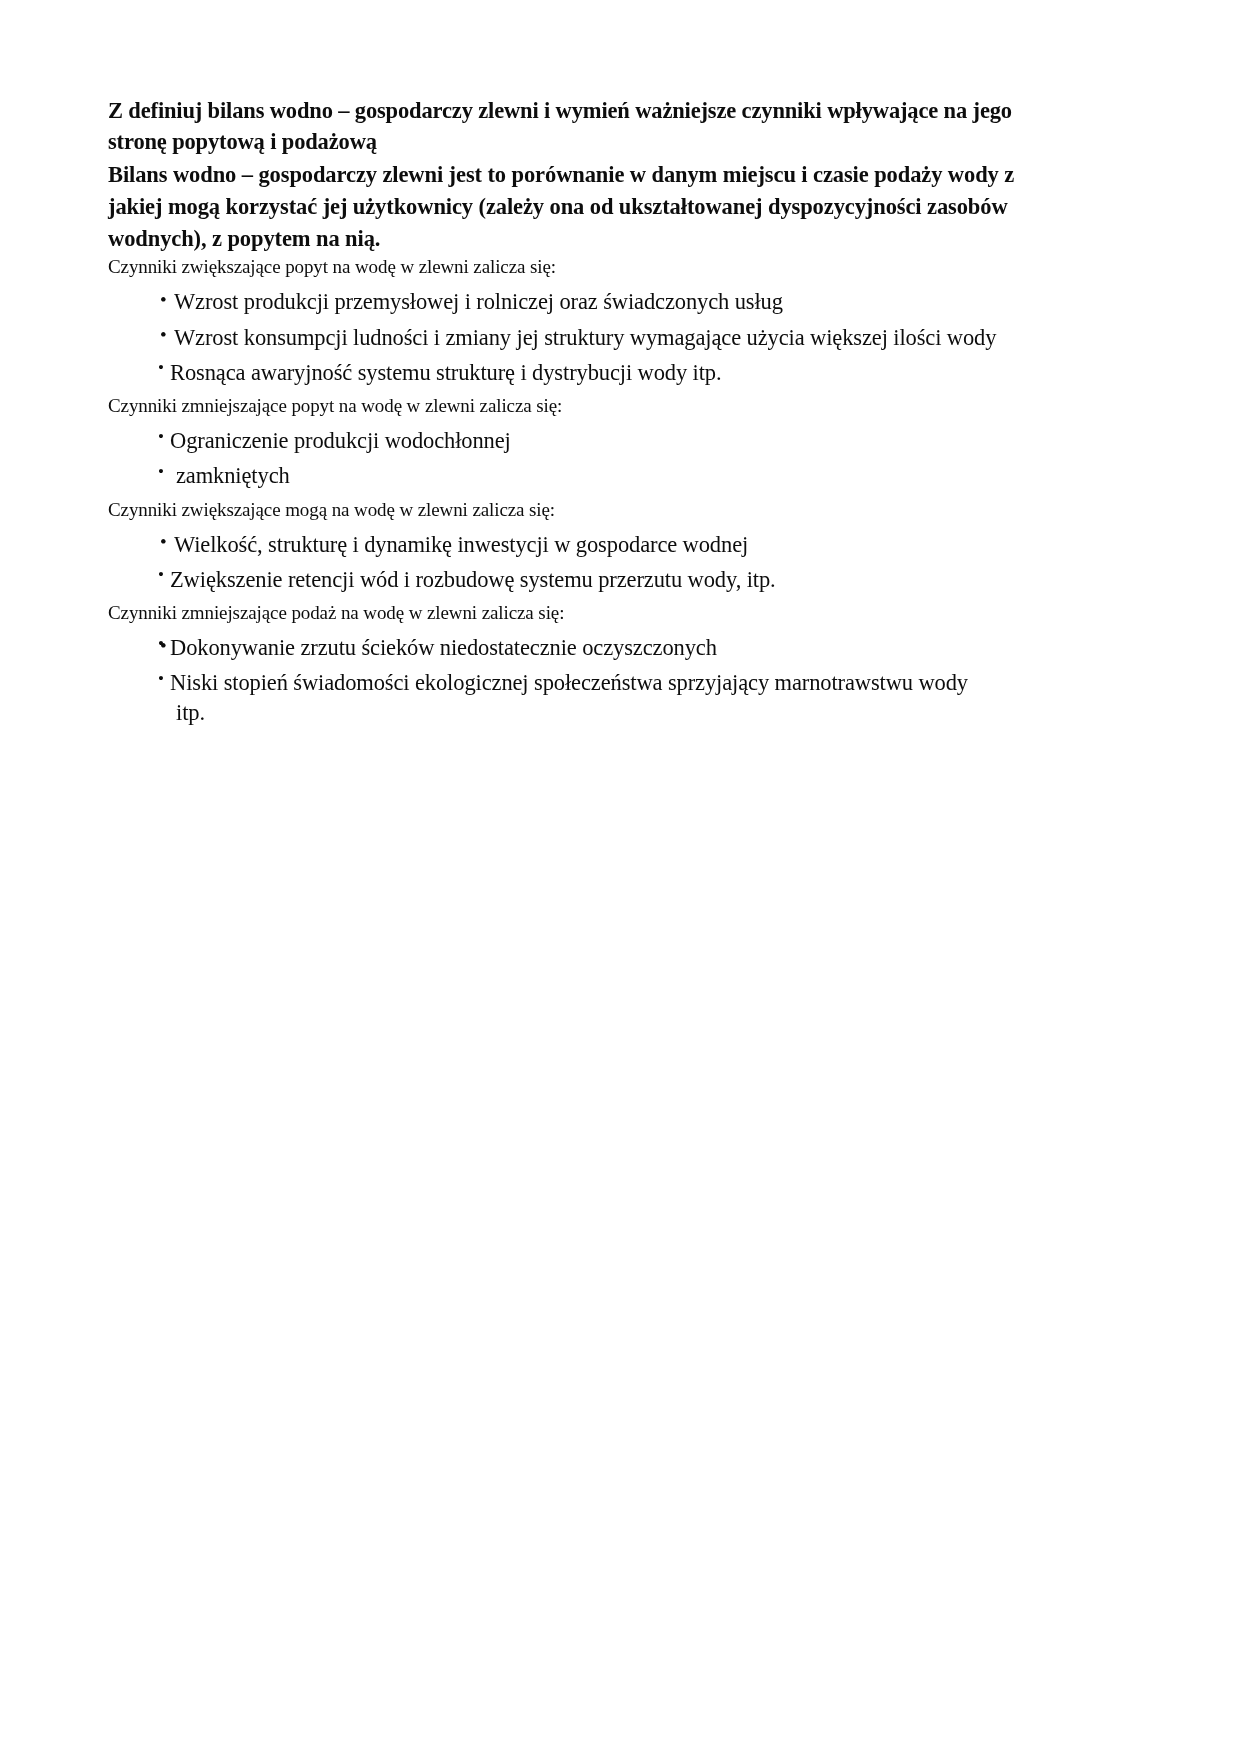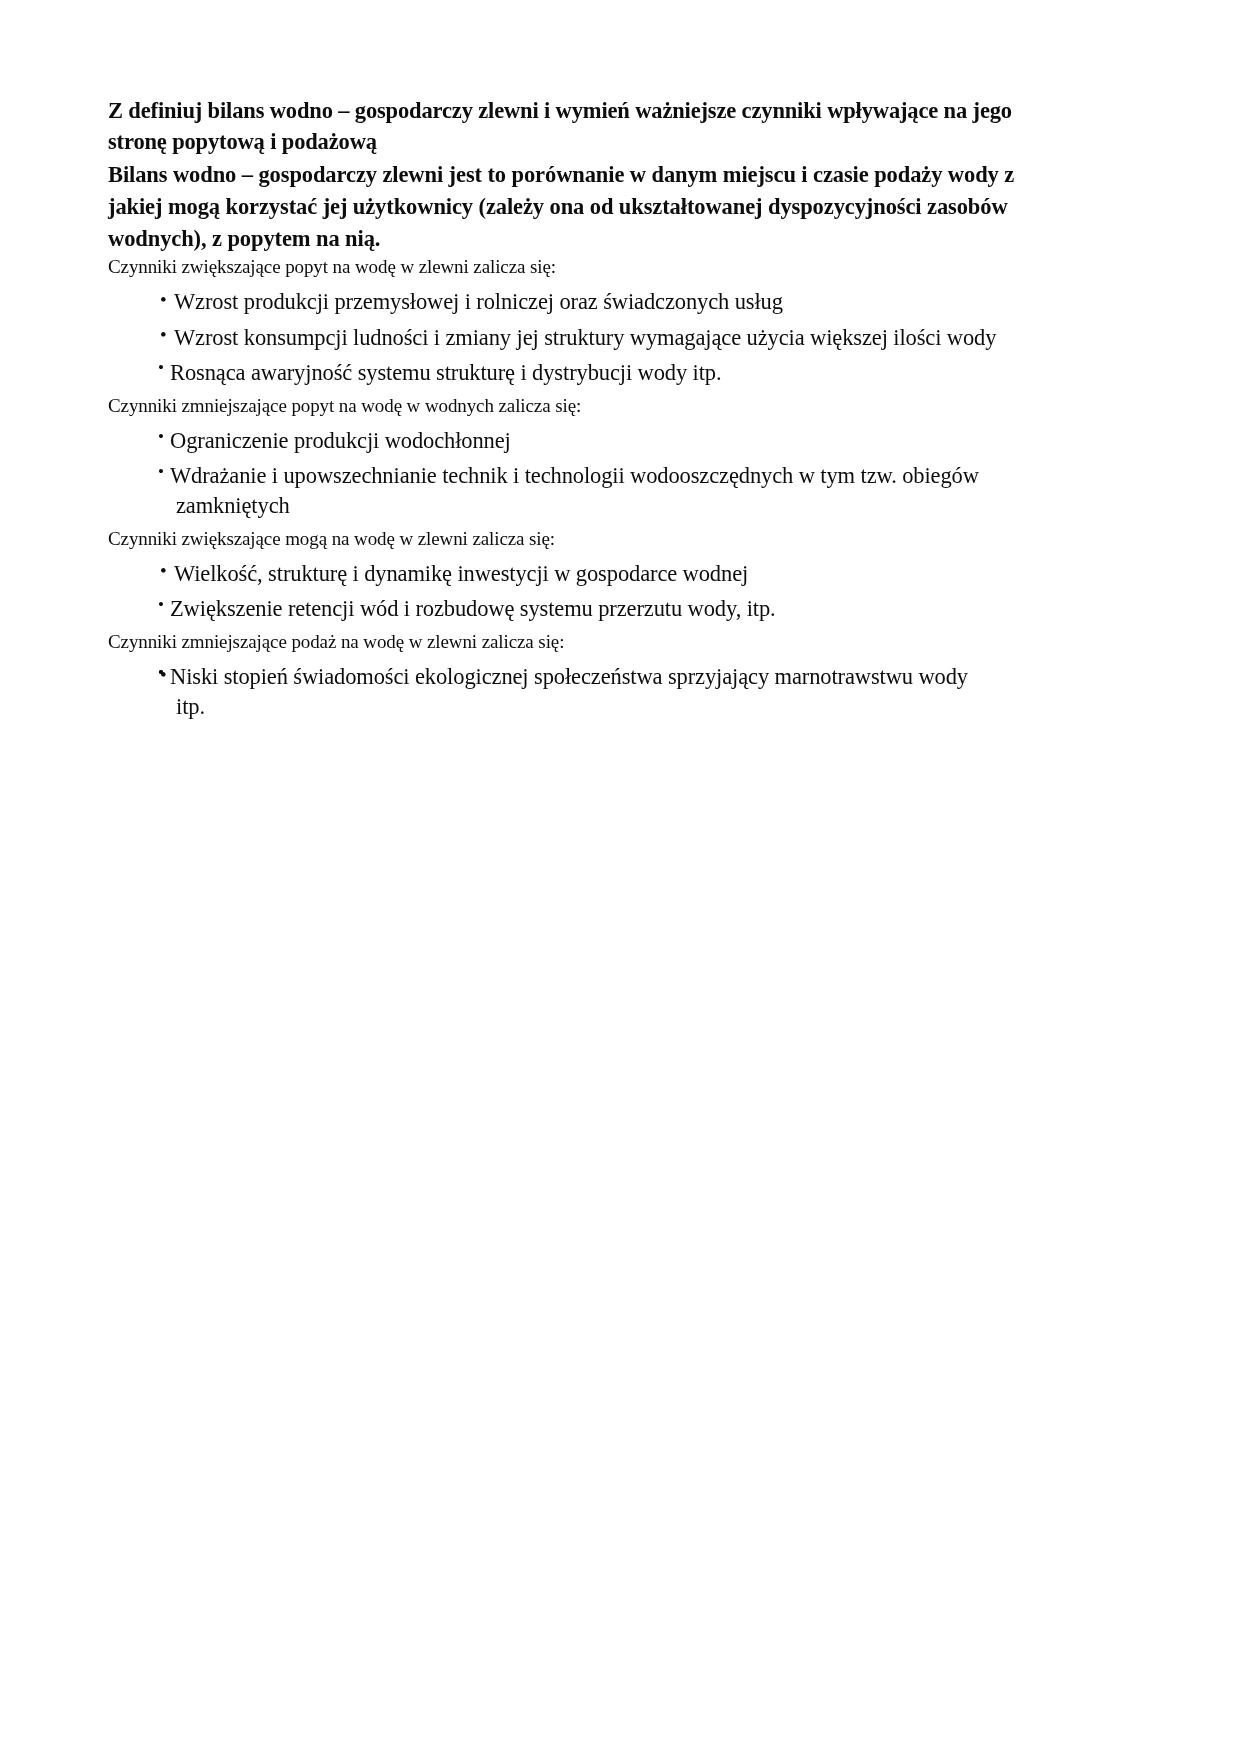--- a/index.html
+++ b/index.html
@@ -126,29 +126,28 @@
             <span>Wzrost konsumpcji ludności i zmiany jej struktury wymagające użycia większej ilości wody</span>
           </li>
           <li class="bullet-item tight">
             <span class="bullet-dot">•</span>
             <span>Rosnąca awaryjność systemu strukturę i dystrybucji wody itp.</span>
           </li>
         </ul>
       </div>
 
       <div>
-        <p class="section-lead">Czynniki zmniejszające popyt na wodę w wodnych zalicza się:</p>
+        <p class="section-lead">Czynniki zmniejszające popyt na wodę w zlewni zalicza się:</p>
         <ul class="bullet-list">
           <li class="bullet-item tight">
             <span class="bullet-dot">•</span>
             <span>Ograniczenie produkcji wodochłonnej</span>
           </li>
           <li class="bullet-item tight">
             <span class="bullet-dot">•</span>
-            <span>Wdrażanie i upowszechnianie technik i technologii wodooszczędnych w tym tzw. obiegów</span>
             <span class="cont-line">zamkniętych</span>
           </li>
         </ul>
       </div>
 
       <div>
         <p class="section-lead">Czynniki zwiększające mogą na wodę w zlewni zalicza się:</p>
         <ul class="bullet-list">
           <li class="bullet-item">
             <span class="bullet-dot">•</span>
@@ -162,20 +161,21 @@
       </div>
 
       <div>
         <p class="section-lead">Czynniki zmniejszające podaż na wodę w zlewni zalicza się:</p>
         <ul class="bullet-list">
           <li class="bullet-item">
             <span class="bullet-dot">•</span>
           </li>
           <li class="bullet-item tight">
             <span class="bullet-dot">•</span>
+            <span>Dokonywanie zrzutu ścieków niedostatecznie oczyszczonych</span>
           </li>
           <li class="bullet-item tight">
             <span class="bullet-dot">•</span>
             <span>Niski stopień świadomości ekologicznej społeczeństwa sprzyjający marnotrawstwu wody</span>
             <span class="cont-line">itp.</span>
           </li>
         </ul>
       </div>
 
     </div>

